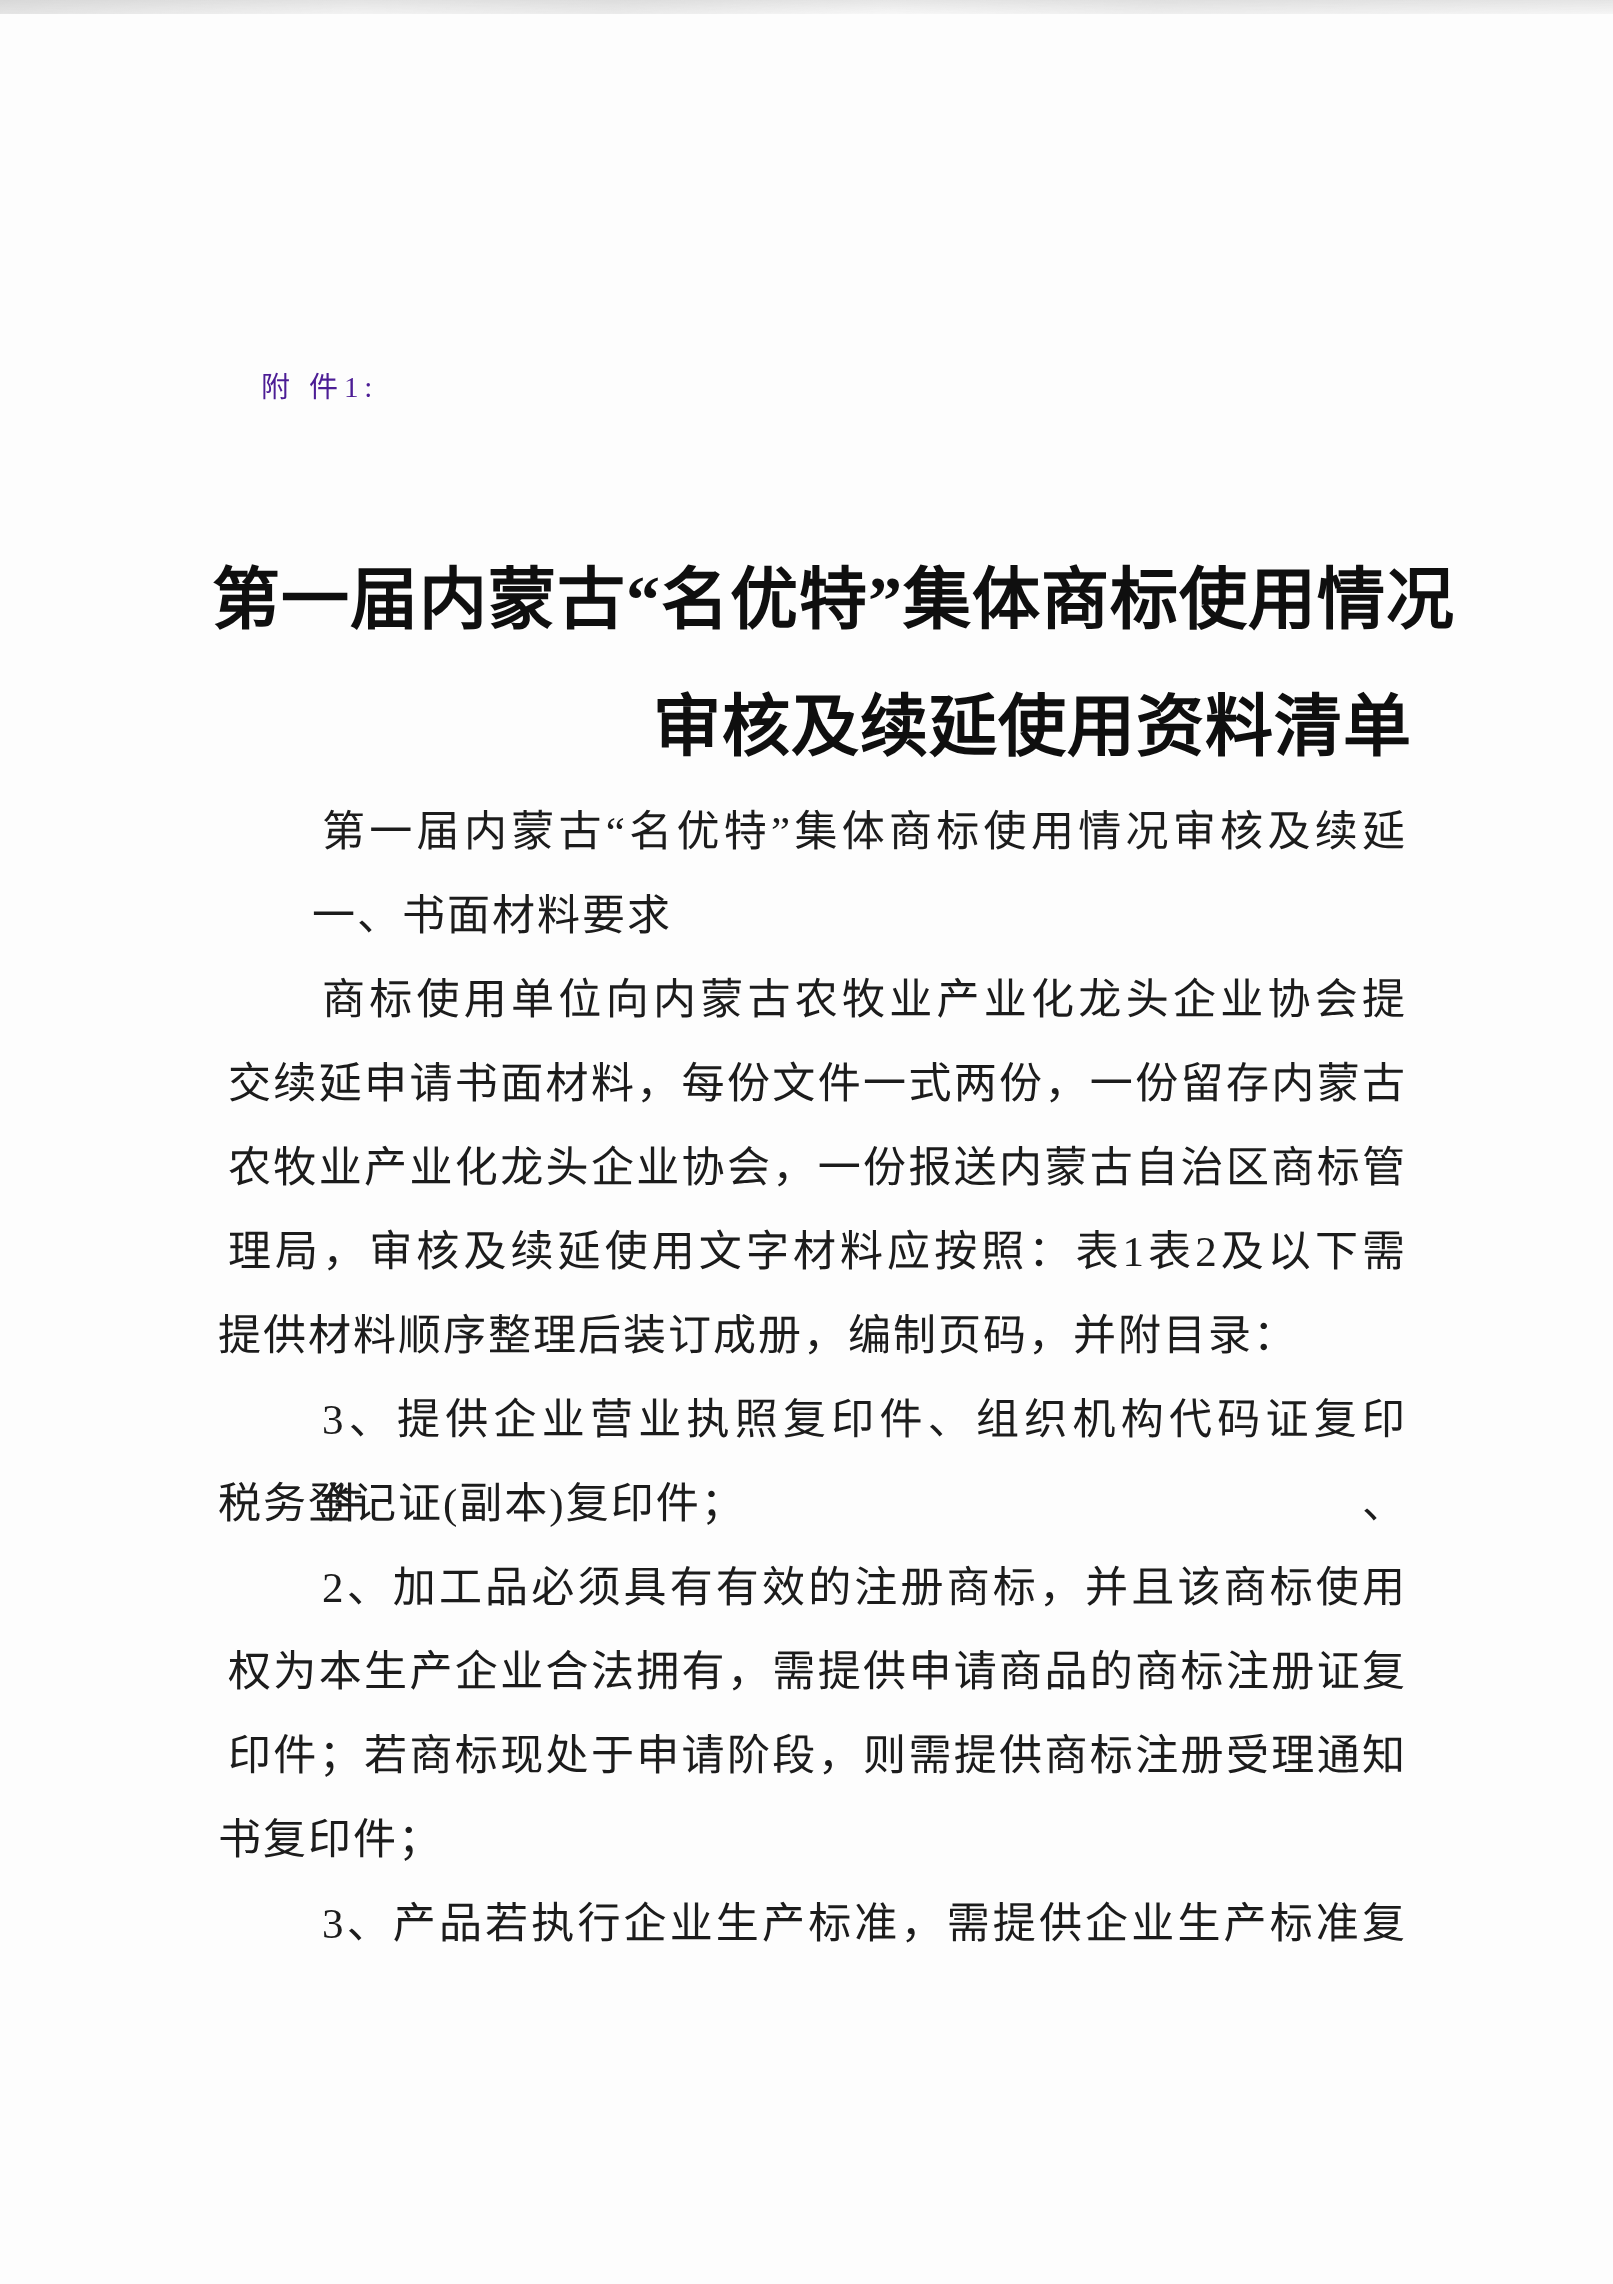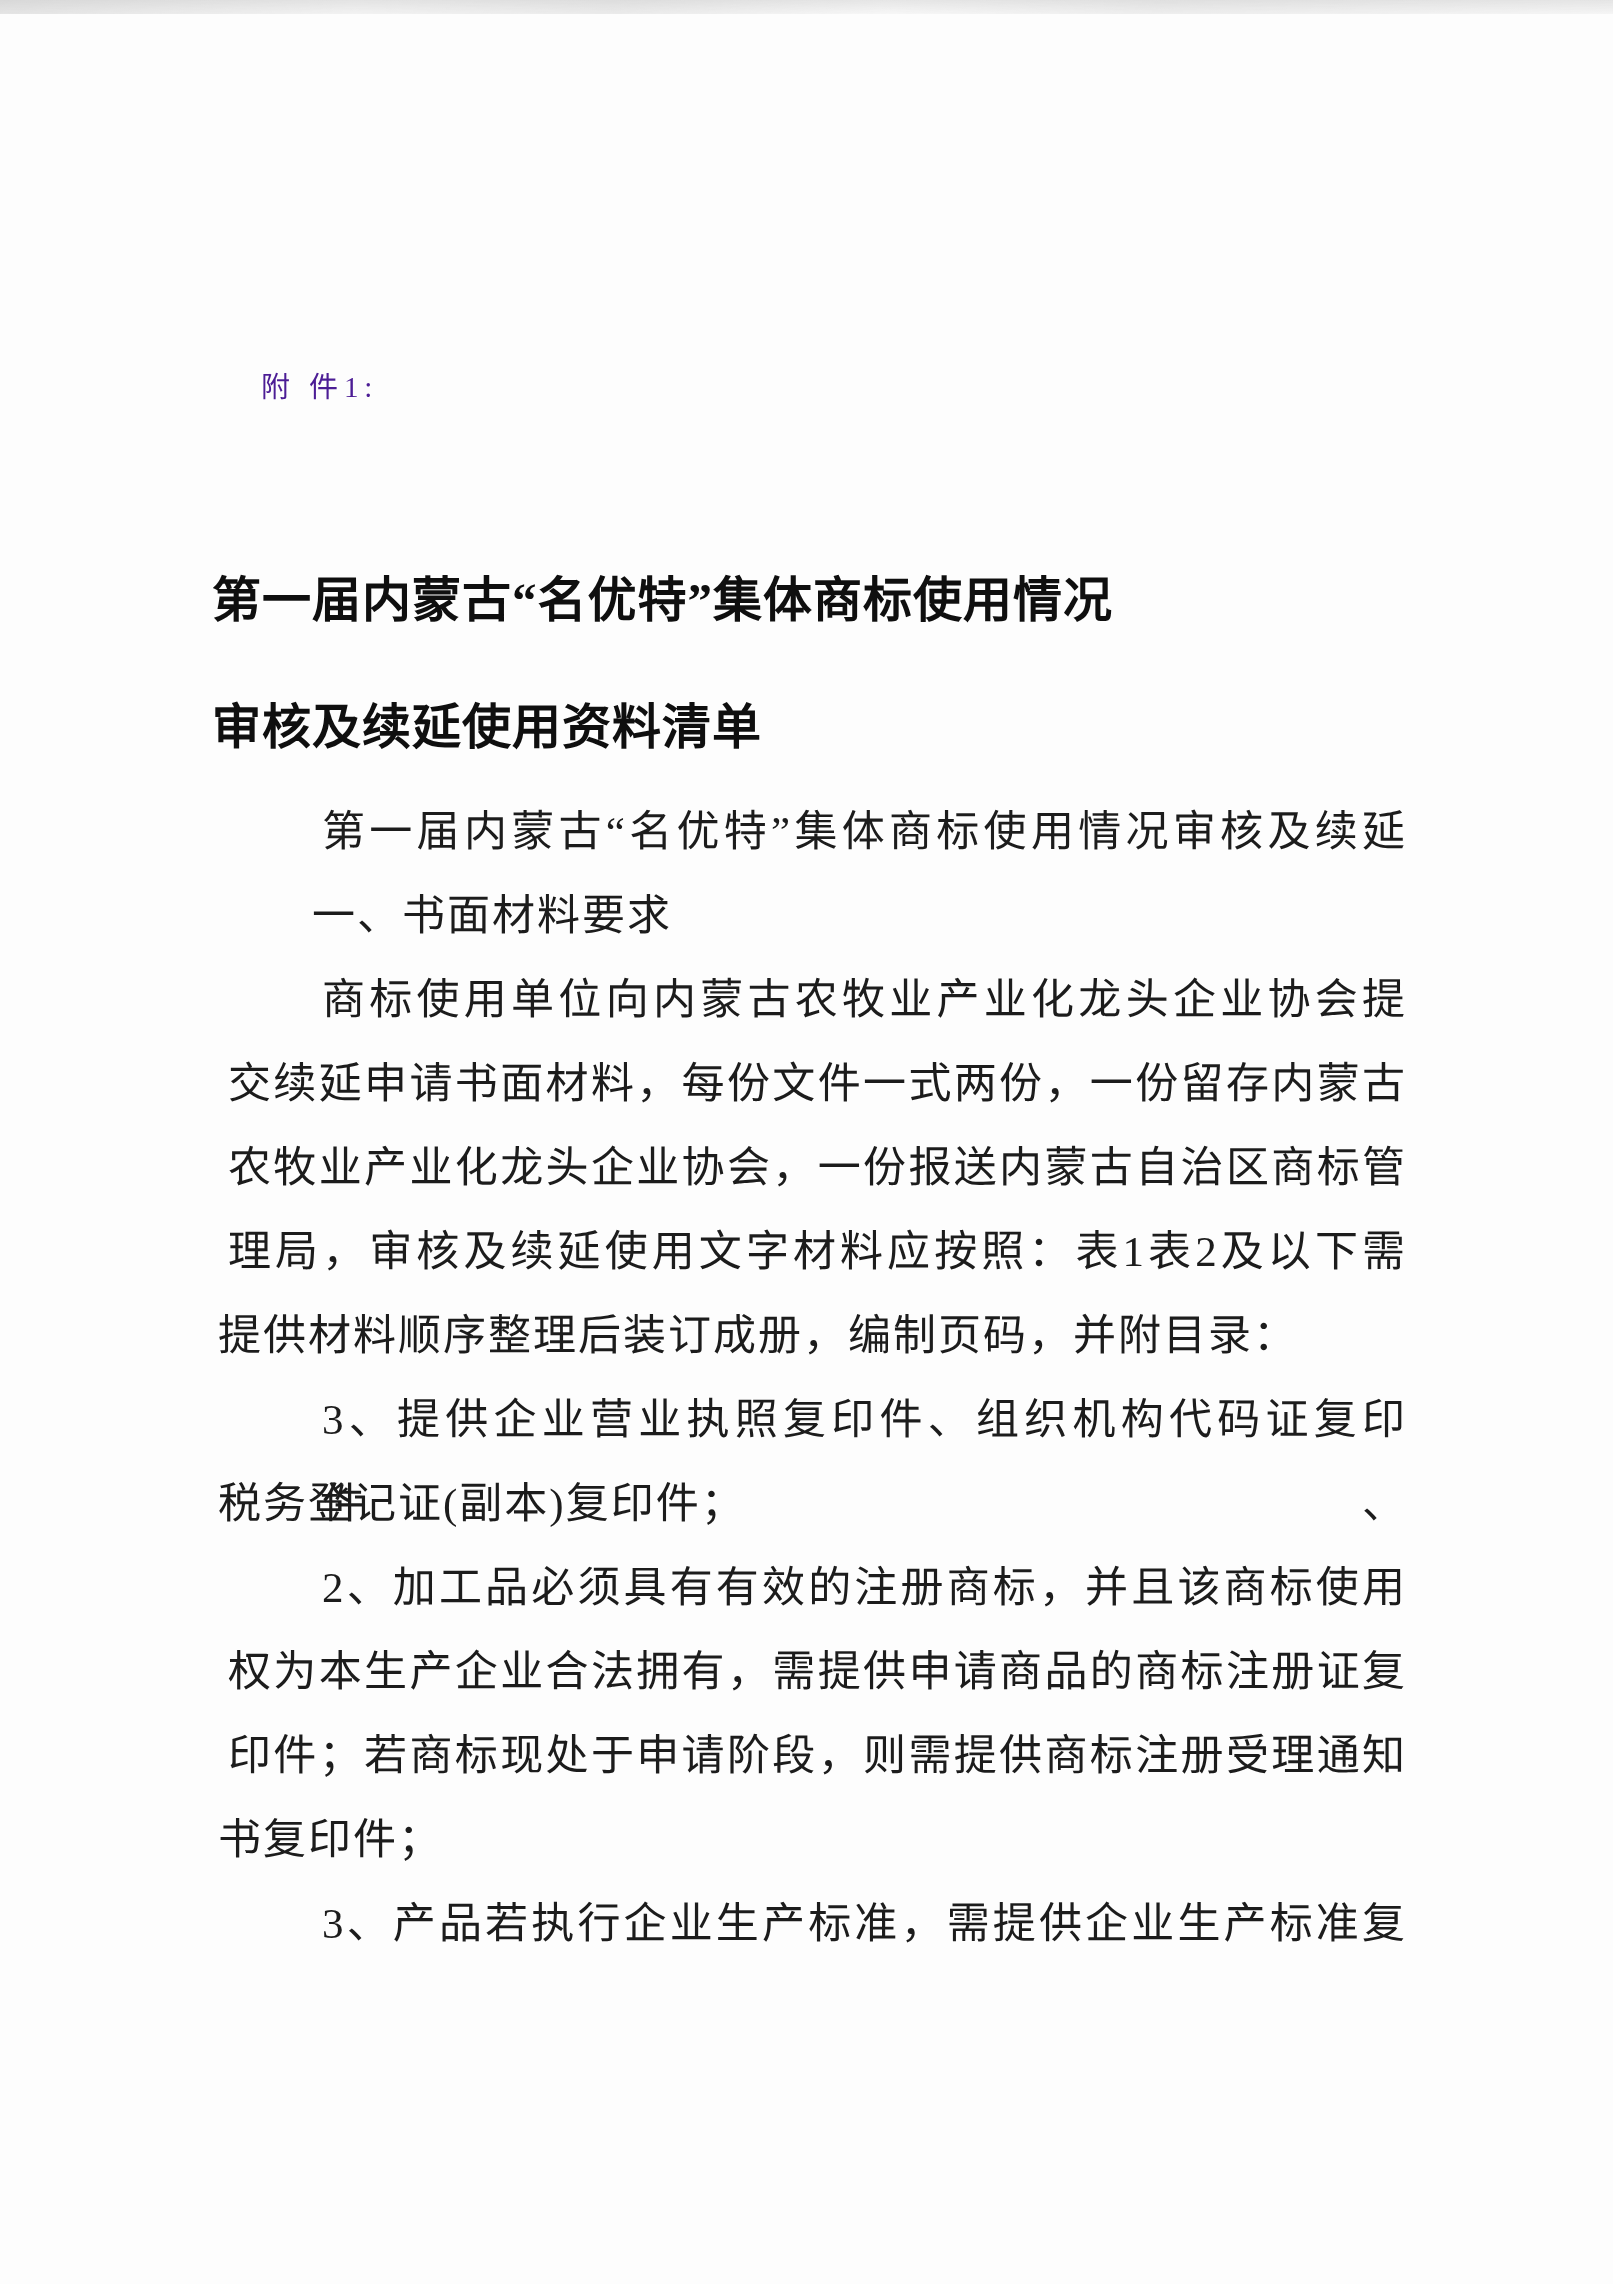--- a/index.html
+++ b/index.html
@@ -44,25 +44,25 @@
     color: #4c1d95;
     white-space: nowrap;
     margin-left: 28px;
   }
   .doc-title {
     position: absolute;
     left: 212px;
     top: 537px;
     width: 1200px;
     margin: 0;
-    font-size: 49px;
+    font-size: 68px;
     font-weight: 700;
     line-height: 127px;
     color: #0f0f0f;
-    text-align: left;
+    text-align: right;
     letter-spacing: 1px;
   }
   .doc-title .title-line {
     display: block;
     white-space: nowrap;
   }
   .doc-body {
     position: absolute;
     left: 218px;
     top: 790px;

